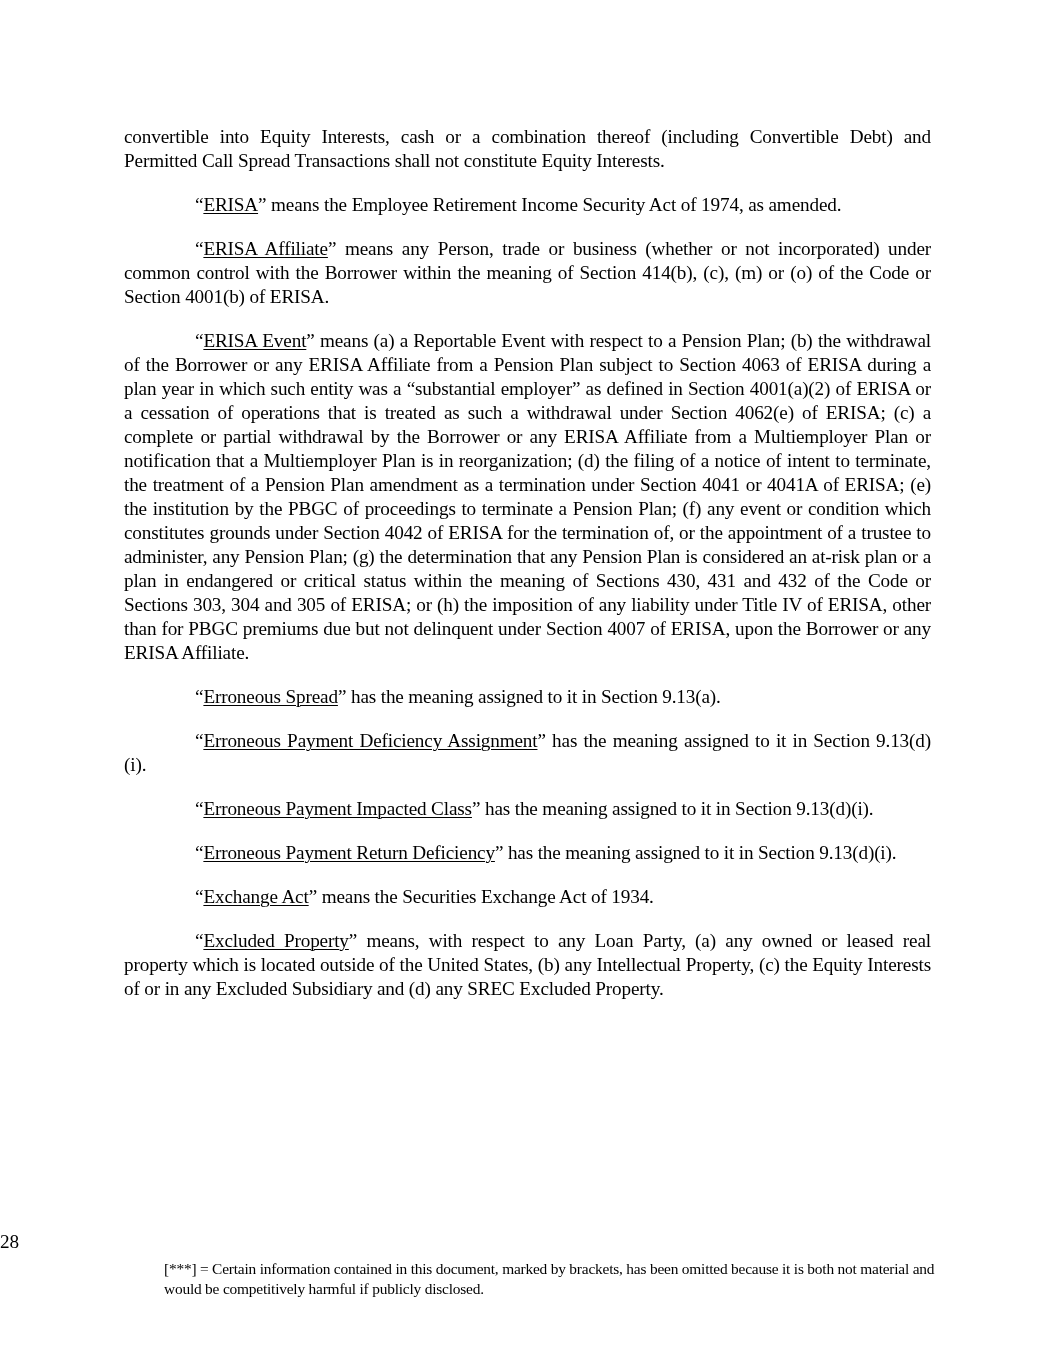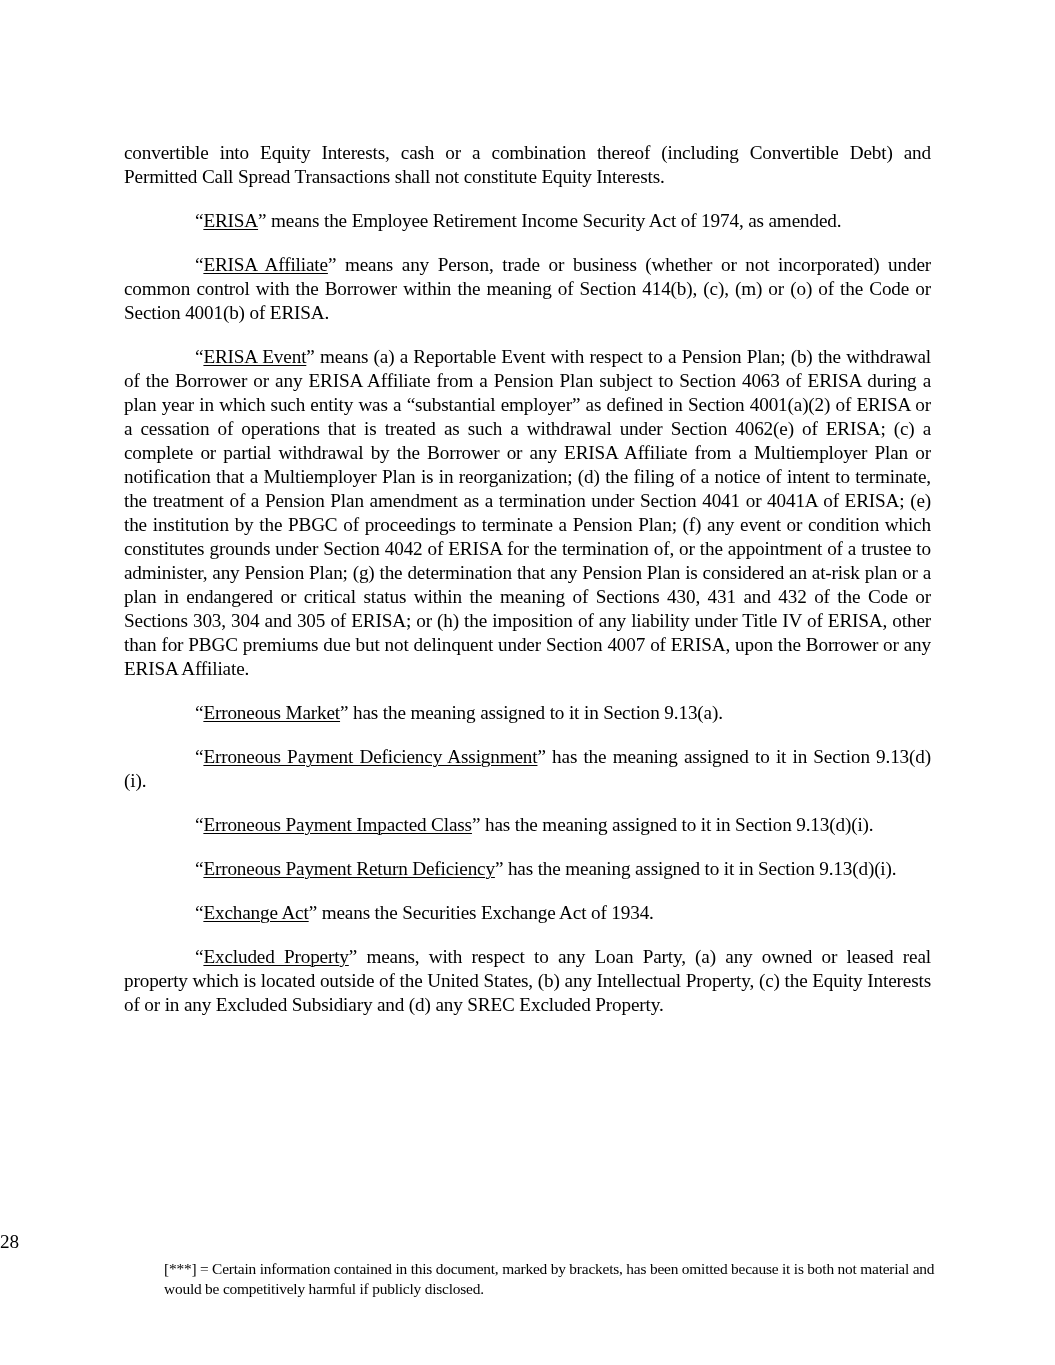--- a/index.html
+++ b/index.html
@@ -26,21 +26,20 @@
       line-height: 24px;
       text-align: justify;
       margin: 0 0 20px 0;
       letter-spacing: -0.15px;
     }
     .para.indent {
       text-indent: 71px;
     }
     .para.first {
       margin-bottom: 20px;
-      margin-top: 16px;
     }
     .term {
       text-decoration: underline;
       text-underline-offset: 2px;
       text-decoration-thickness: 1px;
     }
     .page-number {
       position: absolute;
       top: 1230px;
       left: 0;
@@ -66,21 +65,21 @@
 <div class="page">
 
   <p class="para first">convertible into Equity Interests, cash or a combination thereof (including Convertible Debt) and Permitted Call Spread Transactions shall not constitute Equity Interests.</p>
 
   <p class="para indent"><span>“</span><span class="term">ERISA</span><span>” means the Employee Retirement Income Security Act of 1974, as amended.</span></p>
 
   <p class="para indent"><span>“</span><span class="term">ERISA Affiliate</span><span>” means any Person, trade or business (whether or not incorporated) under common control with the Borrower within the meaning of Section 414(b), (c), (m) or (o) of the Code or Section 4001(b) of ERISA.</span></p>
 
   <p class="para indent"><span>“</span><span class="term">ERISA Event</span><span>” means (a) a Reportable Event with respect to a Pension Plan; (b) the withdrawal of the Borrower or any ERISA Affiliate from a Pension Plan subject to Section 4063 of ERISA during a plan year in which such entity was a “substantial employer” as defined in Section 4001(a)(2) of ERISA or a cessation of operations that is treated as such a withdrawal under Section 4062(e) of ERISA; (c) a complete or partial withdrawal by the Borrower or any ERISA Affiliate from a Multiemployer Plan or notification that a Multiemployer Plan is in reorganization; (d) the filing of a notice of intent to terminate, the treatment of a Pension Plan amendment as a termination under Section 4041 or 4041A of ERISA; (e) the institution by the PBGC of proceedings to terminate a Pension Plan; (f) any event or condition which constitutes grounds under Section 4042 of ERISA for the termination of, or the appointment of a trustee to administer, any Pension Plan; (g) the determination that any Pension Plan is considered an at-risk plan or a plan in endangered or critical status within the meaning of Sections 430, 431 and 432 of the Code or Sections 303, 304 and 305 of ERISA; or (h) the imposition of any liability under Title IV of ERISA, other than for PBGC premiums due but not delinquent under Section 4007 of ERISA, upon the Borrower or any ERISA Affiliate.</span></p>
 
-  <p class="para indent"><span>“</span><span class="term">Erroneous Market</span><span>” has the meaning assigned to it in Section 9.13(a).</span></p>
+  <p class="para indent"><span>“</span><span class="term">Erroneous Spread</span><span>” has the meaning assigned to it in Section 9.13(a).</span></p>
 
   <p class="para indent"><span>“</span><span class="term">Erroneous Payment Deficiency Assignment</span><span>” has the meaning assigned to it in Section 9.13(d)(i).</span></p>
 
   <p class="para indent"><span>“</span><span class="term">Erroneous Payment Impacted Class</span><span>” has the meaning assigned to it in Section 9.13(d)(i).</span></p>
 
   <p class="para indent"><span>“</span><span class="term">Erroneous Payment Return Deficiency</span><span>” has the meaning assigned to it in Section 9.13(d)(i).</span></p>
 
 
 
 

